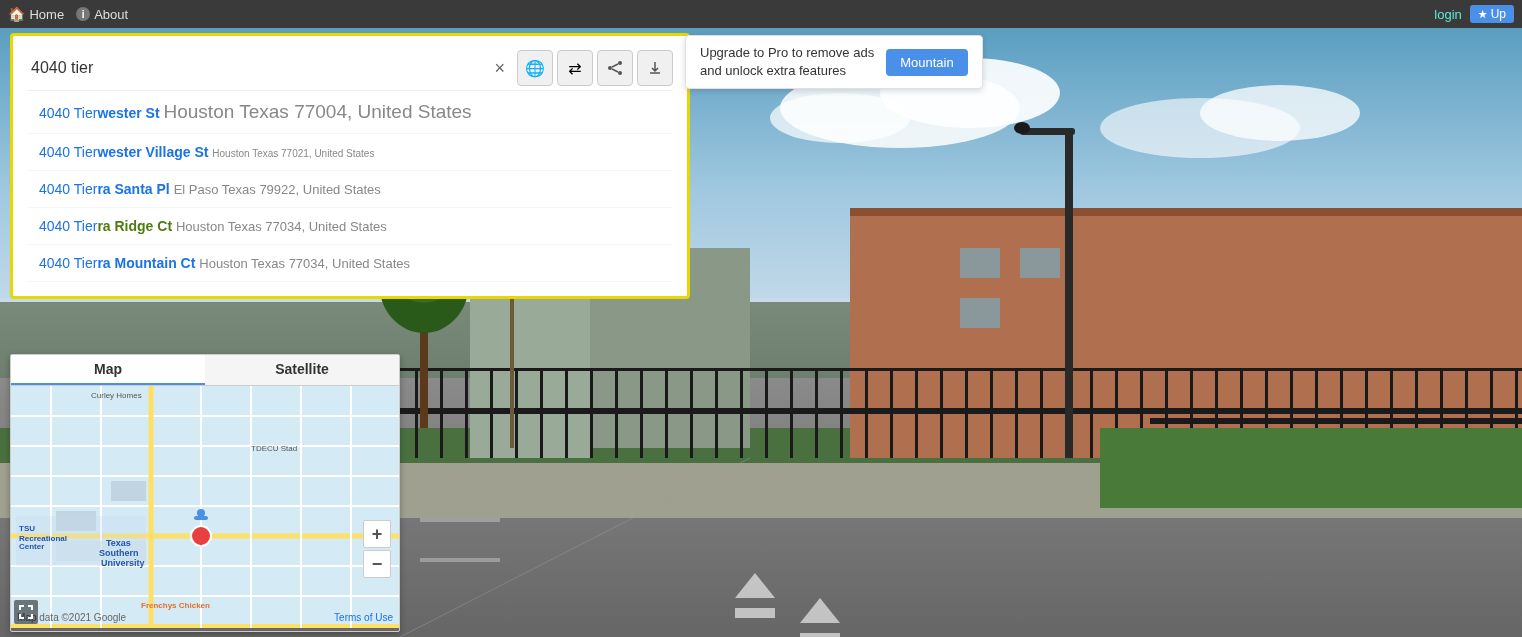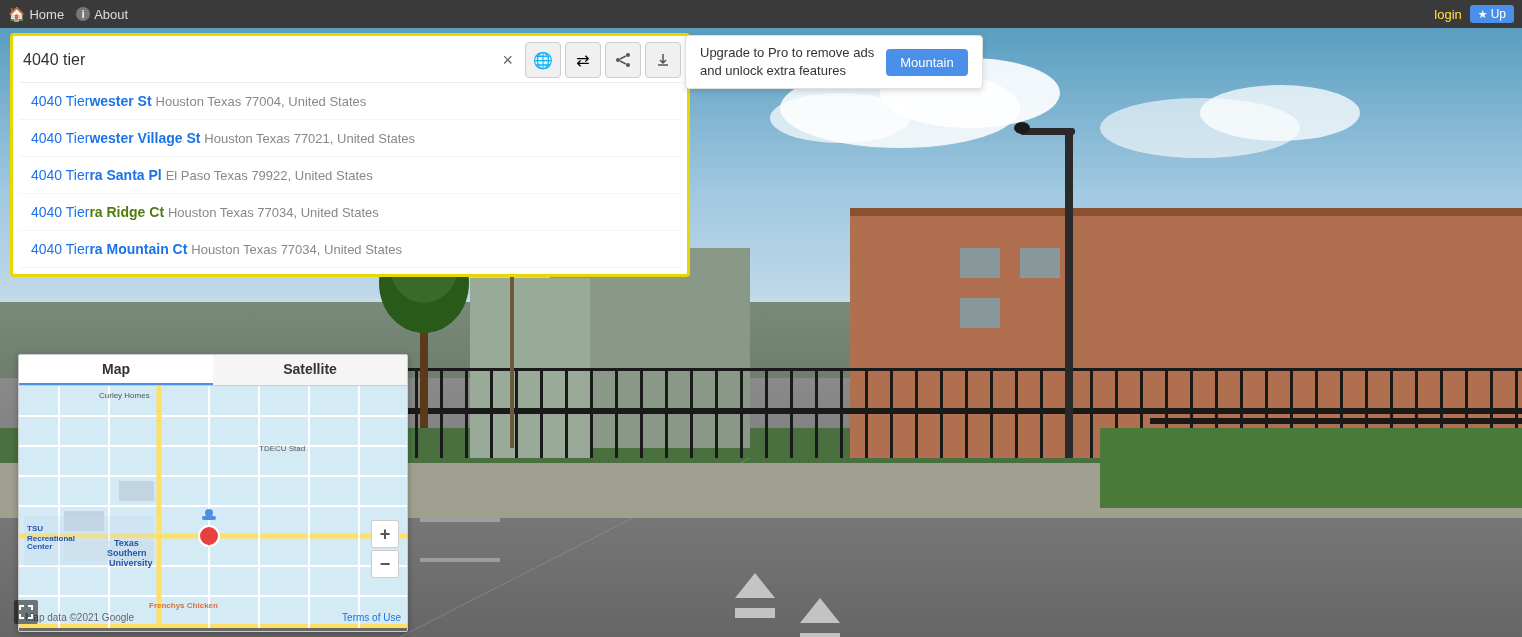--- a/index.html
+++ b/index.html
@@ -24,21 +24,21 @@
     }
     .home-icon { color: #5af; font-size: 14px; }
     .about-icon {
       width: 14px; height: 14px; border-radius: 50%;
       background: #777; color: #fff;
       display: inline-flex; align-items: center; justify-content: center;
       font-size: 10px; font-weight: bold; cursor: pointer;
     }
     #navbar-right { display: flex; align-items: center; gap: 8px; }
     .login-btn {
-      color: #fde047; font-size: 13px; cursor: pointer; background: none; border: none;
+      color: #5eead4; font-size: 13px; cursor: pointer; background: none; border: none;
     }
     .upgrade-nav-btn {
       background: #4a8fe8;
       color: #fff;
       border: none;
       padding: 2px 8px;
       border-radius: 3px;
       font-size: 12px;
       cursor: pointer;
       display: flex; align-items: center; gap: 3px;
@@ -74,21 +74,21 @@
       left: 10px;
       width: 680px;
       z-index: 50;
     }
 
     
     #search-box {
       background: #fff;
       border: 3px solid #e8d800;
       border-radius: 4px;
-      padding: 6px;
+      padding: 14px;
     }
 
     #search-input-row {
       display: flex;
       align-items: center;
       gap: 4px;
       margin-bottom: 4px;
     }
 
     #search-input {
@@ -153,21 +153,21 @@
       border-radius: 4px;
       font-size: 13px;
       cursor: pointer;
       white-space: nowrap;
     }
 
     
     #map-overlay {
       position: absolute;
       bottom: 5px;
-      left: 18px;
+      left: 10px;
       width: 390px;
       height: 278px;
       z-index: 40;
       border: 1px solid #ccc;
       border-radius: 2px;
       overflow: hidden;
       box-shadow: 0 2px 6px rgba(0,0,0,0.3);
     }
 
     #map-tabs {
@@ -414,25 +414,25 @@
       <button class="toolbar-btn">
         <svg width="16" height="16" viewBox="0 0 16 16" fill="#555">
             <path d="M8 2v8M5 8l3 3 3-3M3 13h10" stroke="#555" stroke-width="1.5" fill="none"></path>
           </svg>
       </button>
     </div>
 
     <div id="suggestions">
       <div class="suggestion-item">
         <span style="color:#1a73e8;">4040 Tier</span><span style="font-weight:bold;color:#1a73e8;text-align:center;">wester St</span>
-        <span style="color:#888;font-size:13px;text-align:center;"> Houston Texas 77004, United States</span>
+        <span style="color:#888;font-size:19px;text-align:center;"> Houston Texas 77004, United States</span>
       </div>
       <div class="suggestion-item">
         <span style="color:#1a73e8;">4040 Tier</span><span style="font-weight:bold;color:#1a73e8;margin-top:33px;">wester Village St</span>
-        <span style="color:#888;font-size:13px;"> Houston Texas 77021, United States</span>
+        <span style="color:#888;font-size:10px;"> Houston Texas 77021, United States</span>
       </div>
       <div class="suggestion-item">
         <span style="color:#1a73e8;">4040 Tier</span><span style="font-weight:bold;color:#1a73e8;">ra Santa Pl</span>
         <span style="color:#888;font-size:13px;"> El Paso Texas 79922, United States</span>
       </div>
       <div class="suggestion-item">
         <span style="color:#1a73e8;">4040 Tier</span><span style="font-weight:bold;color:#4d7c0f;">ra Ridge Ct</span>
         <span style="color:#888;font-size:13px;"> Houston Texas 77034, United States</span>
       </div>
       <div class="suggestion-item">

